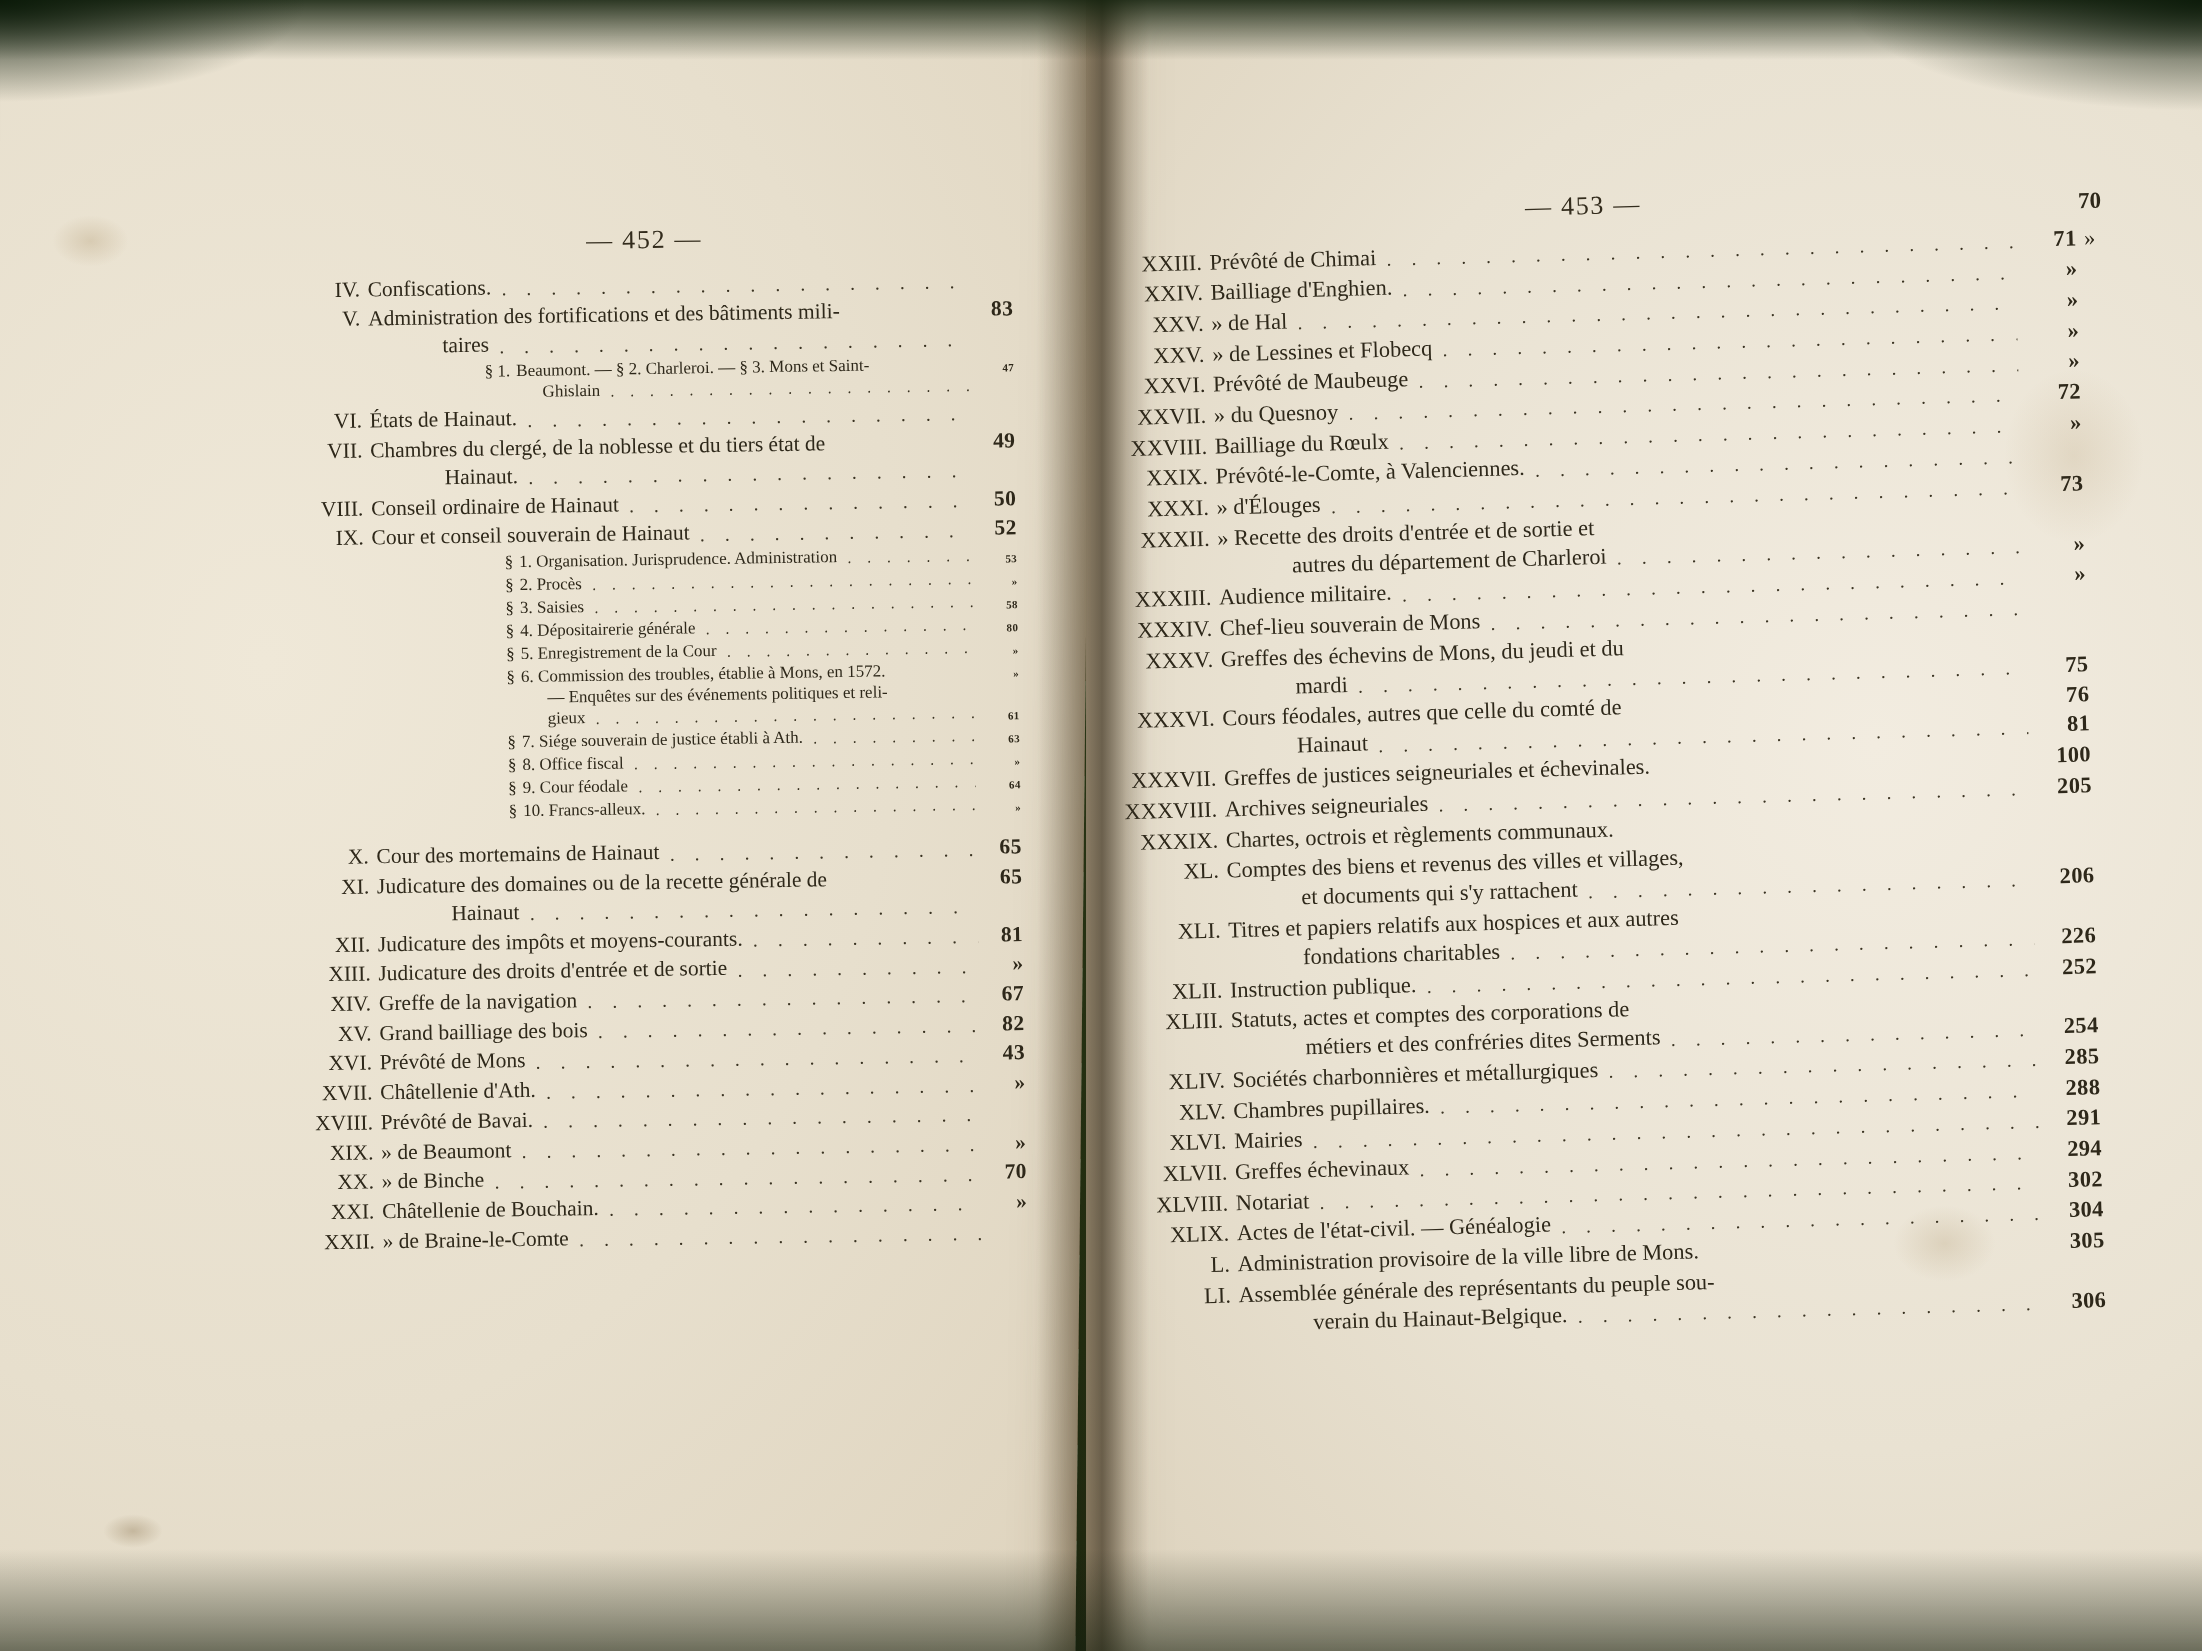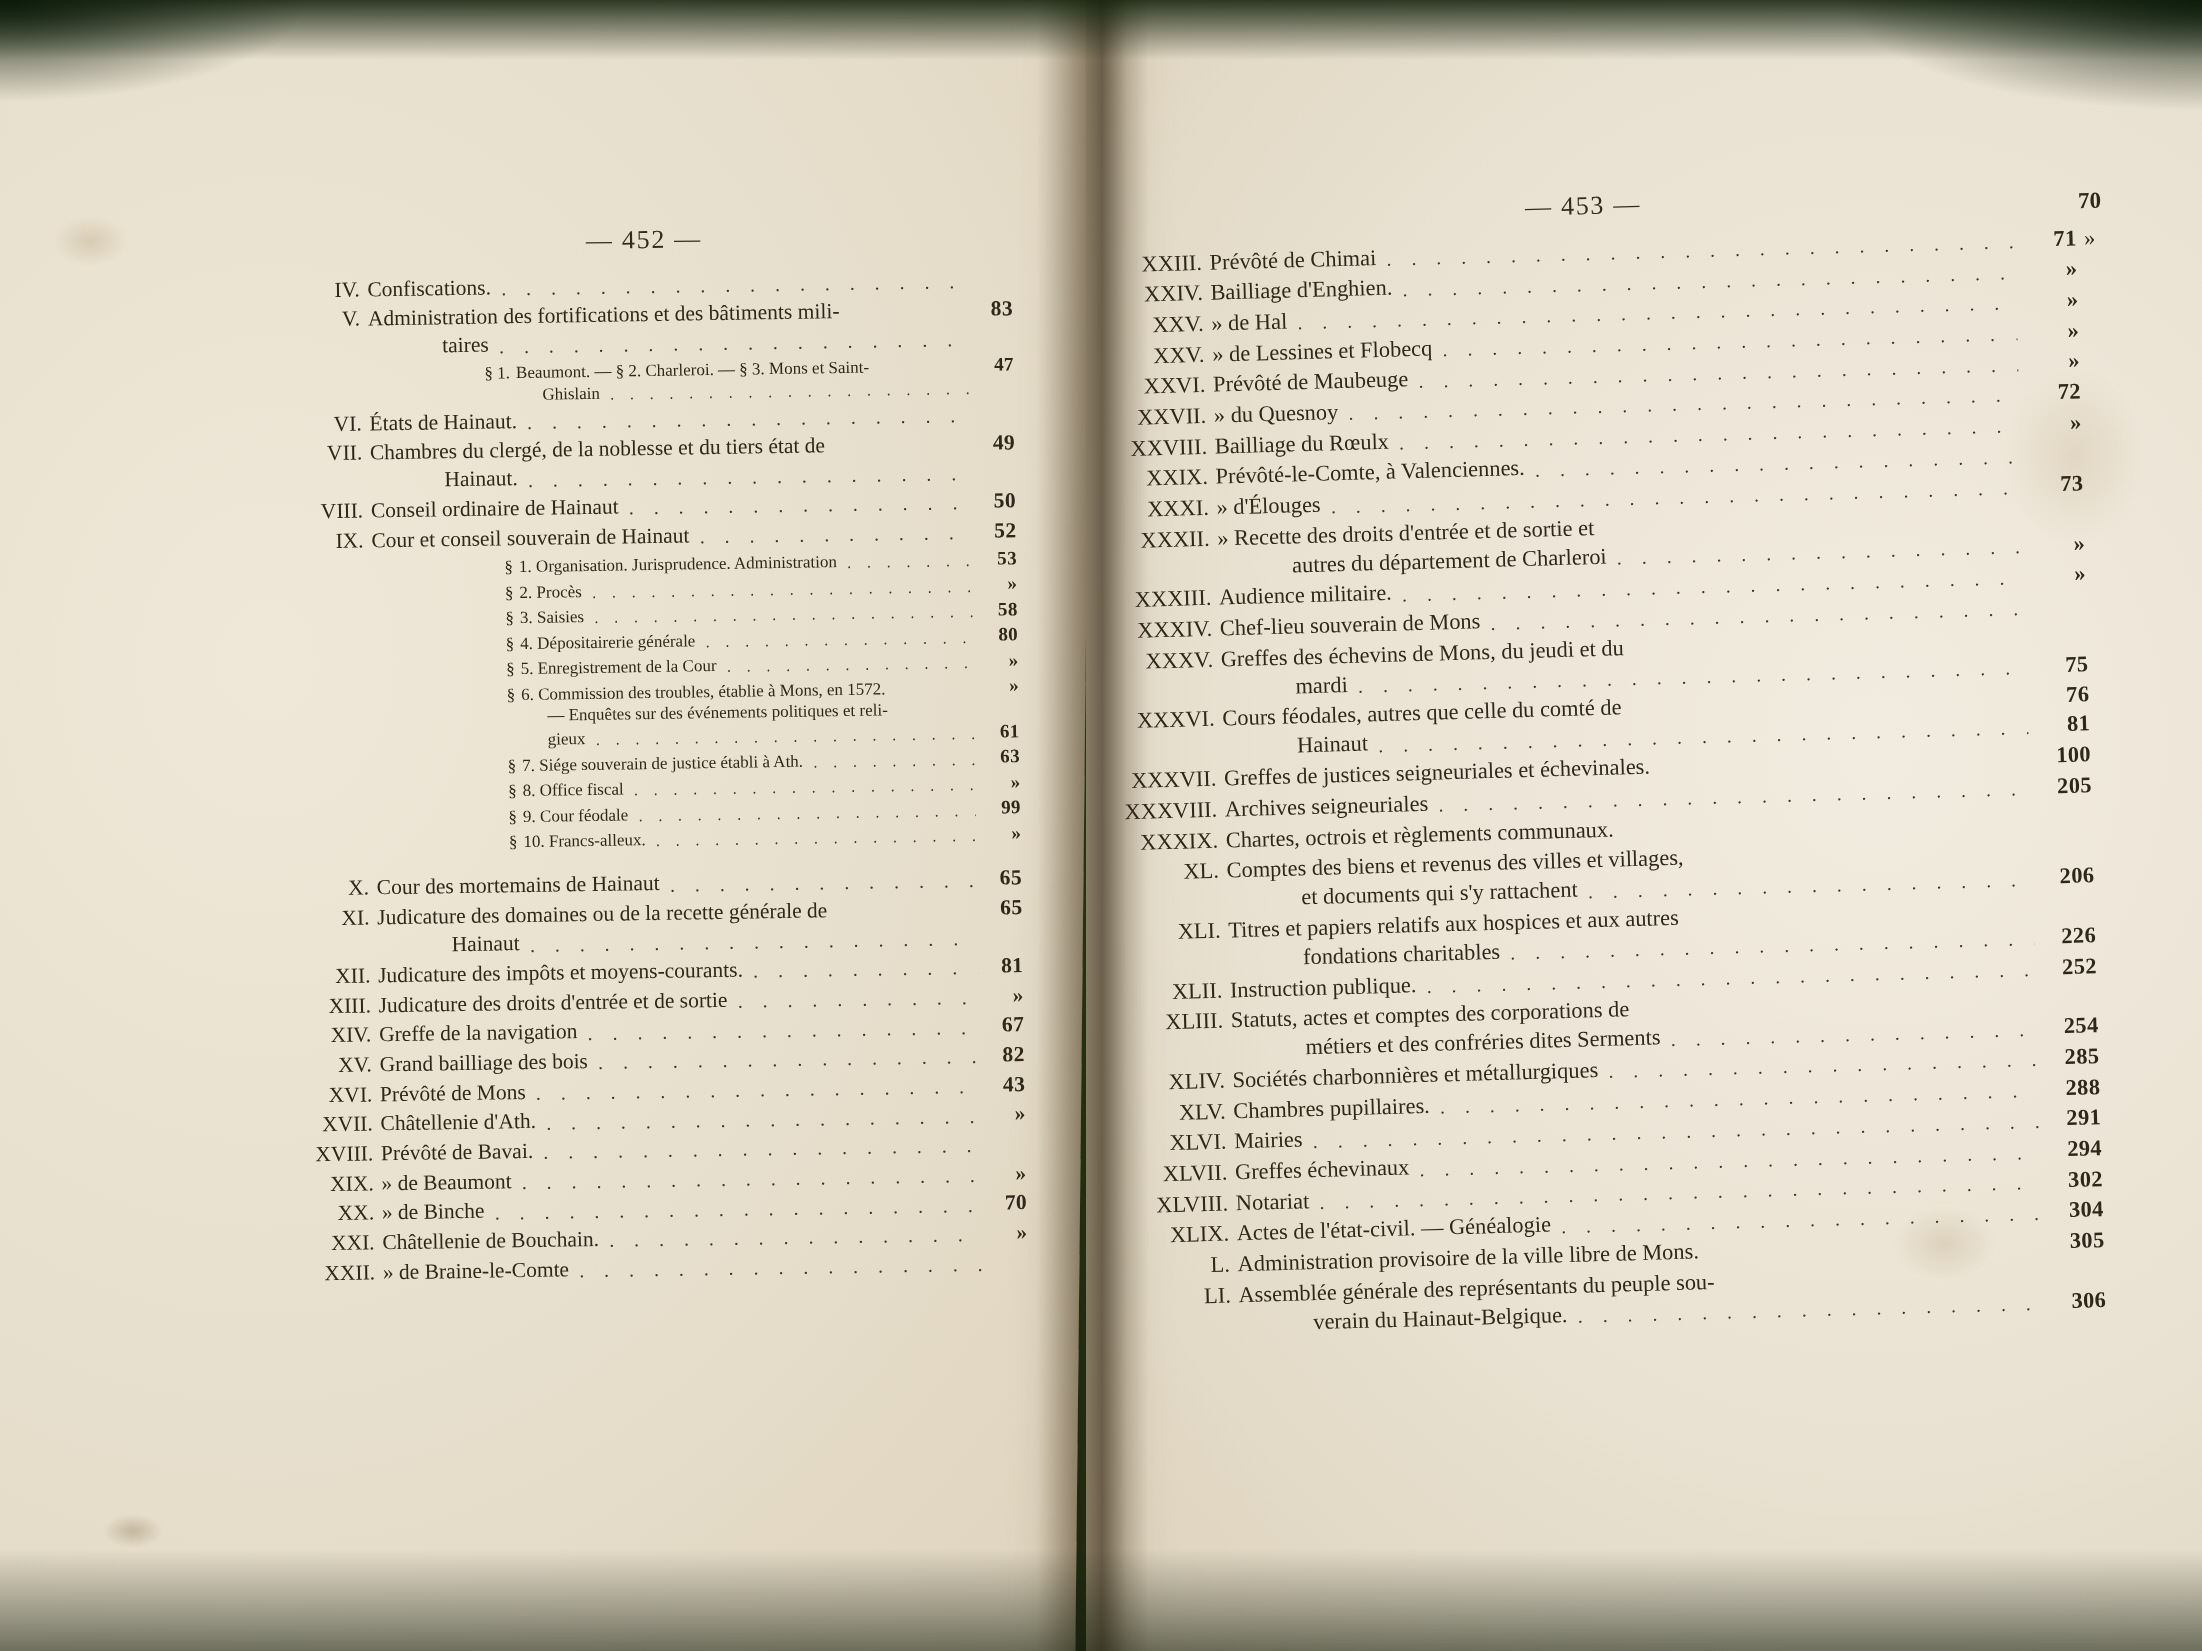--- a/index.html
+++ b/index.html
@@ -163,21 +163,21 @@
   }
   .cont .txt { }
 
   
   .sub {
     font-size: 17px;
     line-height: 1.3;
   }
   .sub .num { padding-right: 6px; }
   .sub .leader { font-size: 15.5px; letter-spacing: 6px; }
-  .sub .page { font-size: 19px; font-weight: 700; }
+  .sub .page { font-size: 11px; font-weight: 700; }
 
   .indent-1 { padding-left: 74px; }
   .indent-2 { padding-left: 103px; }
   .indent-3 { padding-left: 129px; }
 
   
   .col-right .entry .num {
     flex: 0 0 110px;
   }
   .col-right .entry .page { min-width: 62px; }
@@ -350,21 +350,21 @@
           <div class="entry sub indent-2">
             <span class="num">§</span>
             <span class="txt">8. Office fiscal</span>
             <span class="leader">. . . . . . . . . . . . . . . . . . . . . . . . . . . . . . . . . . . . . . . . </span>
             <span class="page">»</span>
           </div>
           <div class="entry sub indent-2">
             <span class="num">§</span>
             <span class="txt">9. Cour féodale</span>
             <span class="leader">. . . . . . . . . . . . . . . . . . . . . . . . . . . . . . . . . . . . . . . . </span>
-            <span class="page">99</span>
+            <span class="page">64</span>
           </div>
           <div class="entry sub indent-2">
             <span class="num">§</span>
             <span class="txt">10. Francs-alleux.</span>
             <span class="leader">. . . . . . . . . . . . . . . . . . . . . . . . . . . . . . . . . . . . . . . . </span>
             <span class="page">»</span>
           </div>
           <div class="spacer"></div>
           <div class="entry">
             <span class="num">X.</span>

